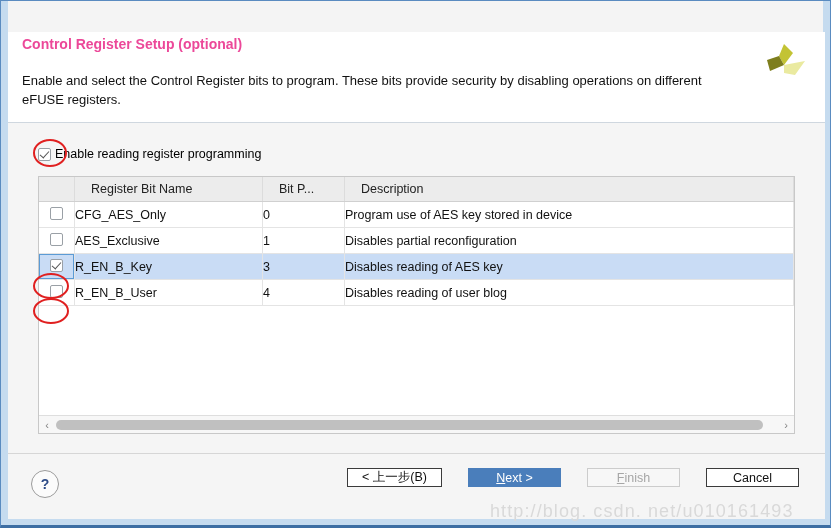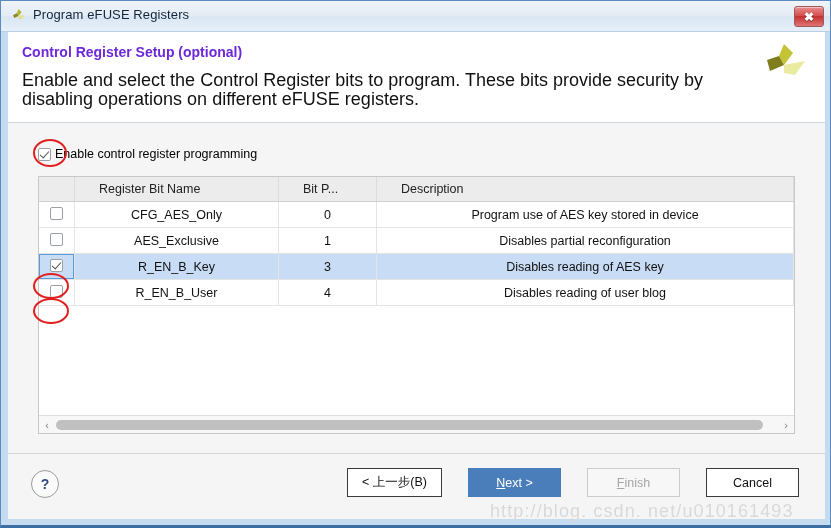--- a/index.html
+++ b/index.html
@@ -86,30 +86,30 @@
     position: absolute;
     left: 7px; top: 31px;
     width: 817px;
     height: 91px;
     background: #ffffff;
     border-bottom: 1px solid #cfd7df;
     box-sizing: border-box;
   }
   #header-title {
     position: absolute;
-    left: 14px; top: 12px;
+    left: 14px; top: 4px;
     font-size: 14px;
     font-weight: bold;
-    color: #6d28d9;
+    color: #ec4899;
   }
   #header-desc {
     position: absolute;
     left: 14px; top: 39px;
     width: 700px;
-    font-size: 18px;
+    font-size: 13px;
     color: #111111;
     line-height: 19px;
   }
   #header-logo {
     position: absolute;
     right: 16px; top: 10px;
     width: 44px; height: 48px;
   }
 
   
@@ -181,37 +181,36 @@
     table-layout: fixed;
     font-size: 12.5px;
   }
   table.reg th {
     background: #ececec;
     border-right: 1px solid #dcdcdc;
     border-bottom: 1px solid #d0d0d0;
     height: 24px;
     font-weight: normal;
     text-align: left;
-    padding: 0 24px;
+    padding: 0 16px;
     color: #222222;
     font-size: 12.5px;
   }
   table.reg th.c-check { padding: 0; width: 35px; }
   table.reg th.c-name  { width: 155px; }
   table.reg th.c-bit   { width: 49px; }
   table.reg td {
     border-right: 1px solid #e4e4e4;
     border-bottom: 1px solid #e4e4e4;
     height: 25px;
-    padding: 0 8px;
+    padding: 0 0;
     color: #111111;
     vertical-align: middle;
     overflow: hidden;
     white-space: nowrap;
-    text-align: center;
   }
   table.reg td.c-check {
     padding: 0;
     text-align: center;
     vertical-align: middle;
   }
   table.reg tr.selected td {
     background: #c9dcf5;
   }
   table.reg tr.selected td.c-check {
@@ -297,21 +296,21 @@
     line-height: 1;
   }
   #btn-bar {
     position: absolute;
     right: 26px; top: 14px;
     display: flex;
     align-items: center;
     gap: 26px;
   }
   .wbtn {
-    height: 29px;
+    height: 19px;
     min-width: 93px;
     padding: 0 14px;
     border: 1px solid #3b3b3b;
     background: #ffffff;
     font-size: 12.5px;
     color: #111111;
     display: flex;
     align-items: center;
     justify-content: center;
     cursor: pointer;
@@ -343,51 +342,38 @@
     white-space: nowrap;
     pointer-events: none;
   }
 </style>
 </head>
 <body>
 
 <div id="window">
   <div id="frame-inner"></div>
 
-  <div id="titlebar">
-    <span id="title-icon">
-      <svg width="17" height="17" viewBox="0 0 32 32">
-        <polygon points="14,2 20,8 14,15 11,10" fill="#b5b52e"></polygon>
-        <polygon points="11,10 14,15 6,19 4,13" fill="#8a8a22"></polygon>
-        <polygon points="14,15 26,13 20,21 14,20" fill="#e2e28a"></polygon>
-      </svg>
-    </span>
-    <span id="title-text">Program eFUSE Registers</span>
-    <div id="close-btn">
-      <span id="close-glyph">✖</span>
-    </div>
-  </div>
 
   <div id="header">
     <div id="header-title">Control Register Setup (optional)</div>
     <div id="header-desc">Enable and select the Control Register bits to program. These bits provide security by disabling operations on different eFUSE registers.</div>
     <span id="header-logo">
       <svg width="44" height="48" viewBox="0 0 44 48">
         <polygon points="19,2 28,11 19,23 14,14" fill="#c3c334"></polygon>
         <polygon points="14,14 19,23 5,29 2,18" fill="#7e7e1d"></polygon>
         <polygon points="19,23 40,19 30,33 19,31" fill="#eaeaa0"></polygon>
       </svg>
     </span>
   </div>
 
   <div id="body-area">
 
     <div id="enable-row">
       <span class="cb checked"></span>
-      <span id="enable-label">Enable control register programming</span>
+      <span id="enable-label">Enable reading register programming</span>
     </div>
     <div id="annot-enable"></div>
 
     <div id="table-wrap">
       <table class="reg">
         <thead>
           <tr>
             <th class="c-check"></th>
             <th class="c-name">Register Bit Name</th>
             <th class="c-bit">Bit P...</th>

